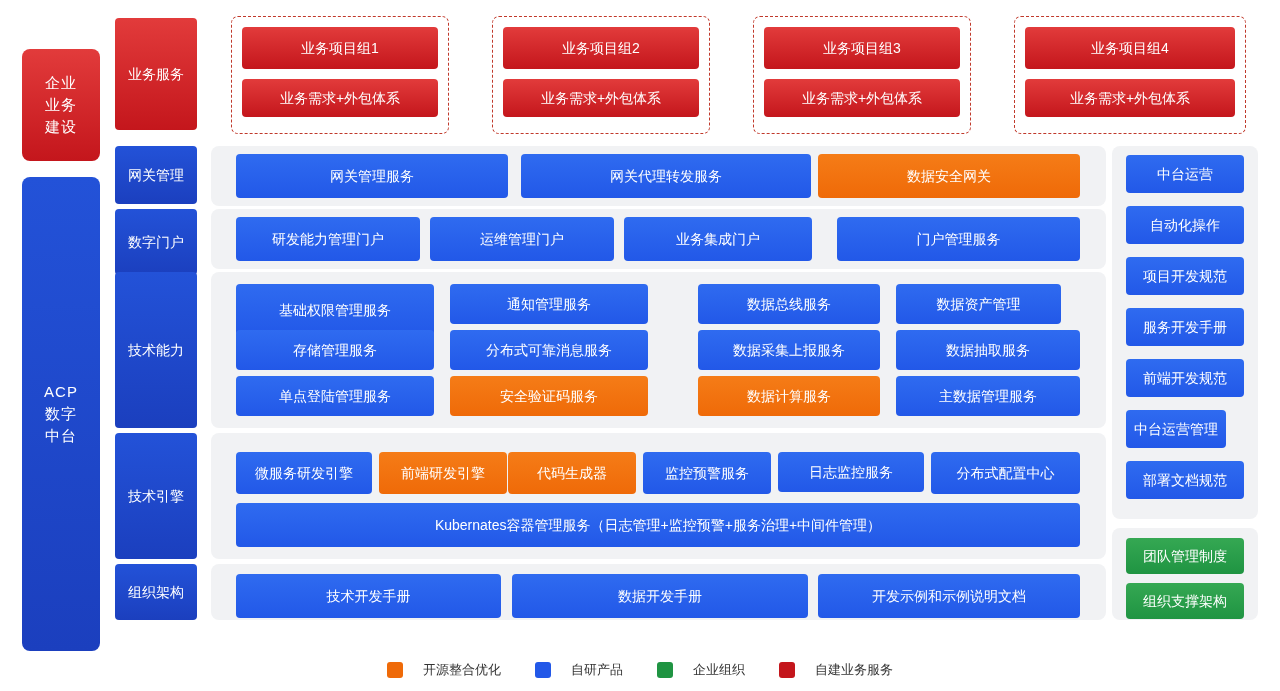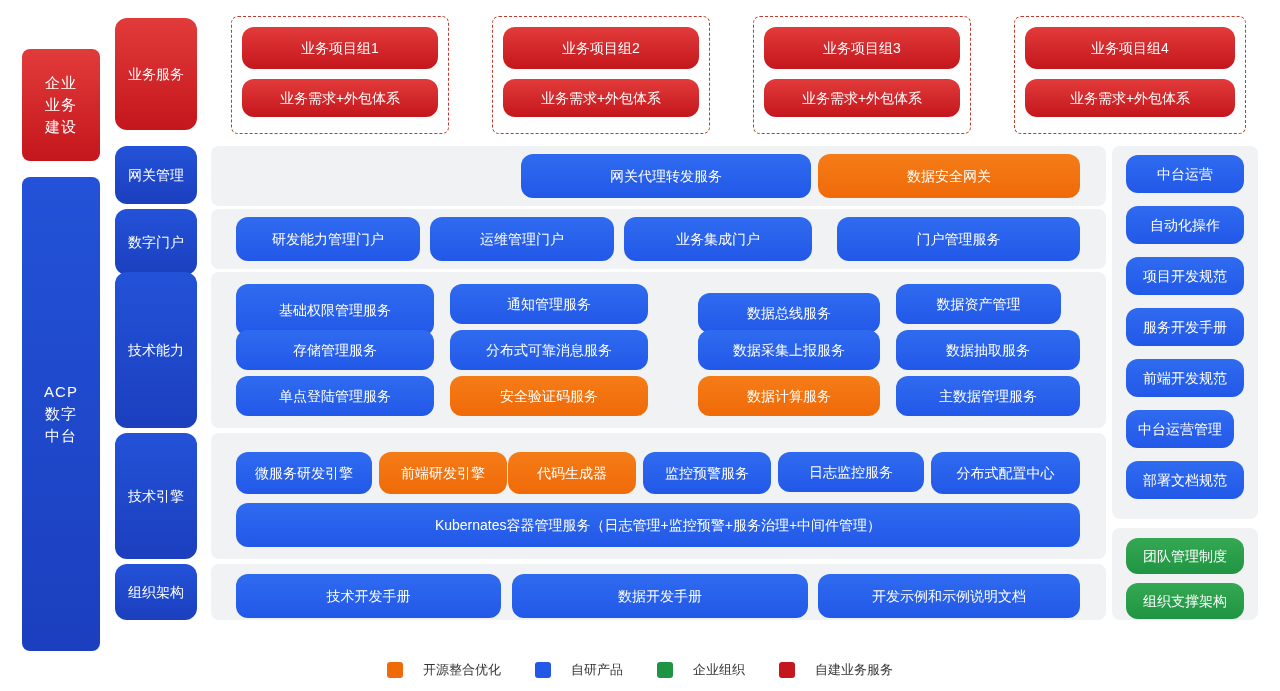--- a/index.html
+++ b/index.html
@@ -16,21 +16,21 @@
     width: 1280px;
     height: 691px;
   }
 
   
   .card {
     display: flex;
     align-items: center;
     justify-content: center;
     text-align: center;
-    border-radius: 12px;
+    border-radius: 4px;
     font-size: 14px;
     line-height: 1.35;
     color: #fff;
     padding: 4px 6px;
   }
   .blue   { background: linear-gradient(180deg,#2f6bf0 0%,#2258e8 100%); }
   .orange { background: linear-gradient(180deg,#f57c17 0%,#ef6a08 100%); }
   .red    { background: linear-gradient(180deg,#e23b3b 0%,#c4161c 100%); }
   .green  { background: linear-gradient(180deg,#35a853 0%,#1f9442 100%); }
   .deep   { background: linear-gradient(180deg,#2352d8 0%,#1b3fbe 100%); }
@@ -151,20 +151,23 @@
       <span>业务需求+外包体系</span>
     </div>
   </div>
 
   <div class="panel" style="left:211px; top:146px; width:895px; height:60px;"></div>
   <div class="panel" style="left:211px; top:209px; width:895px; height:60px;"></div>
   <div class="panel" style="left:211px; top:272px; width:895px; height:156px;"></div>
   <div class="panel" style="left:211px; top:433px; width:895px; height:126px;"></div>
   <div class="panel" style="left:211px; top:564px; width:895px; height:56px;"></div>
 
+  <div class="card blue abs" style="left:236px; top:154px; width:272px; height:44px;">
+    <span>网关管理服务</span>
+  </div>
   <div class="card blue abs" style="left:521px; top:154px; width:290px; height:44px;">
     <span>网关代理转发服务</span>
   </div>
   <div class="card orange abs" style="left:818px; top:154px; width:262px; height:44px;">
     <span>数据安全网关</span>
   </div>
 
   <div class="card blue abs" style="left:236px; top:217px; width:184px; height:44px;">
     <span>研发能力管理门户</span>
   </div>
@@ -190,21 +193,21 @@
   <div class="card blue abs" style="left:450px; top:330px; width:198px; height:40px;">
     <span>分布式可靠消息服务</span>
   </div>
   <div class="card blue abs" style="left:236px; top:376px; width:198px; height:40px;">
     <span>单点登陆管理服务</span>
   </div>
   <div class="card orange abs" style="left:450px; top:376px; width:198px; height:40px;">
     <span>安全验证码服务</span>
   </div>
 
-  <div class="card blue abs" style="left:698px; top:284px; width:182px; height:40px;margin-top:9px;">
+  <div class="card blue abs" style="left:698px; top:284px; width:182px; height:40px;">
     <span>数据总线服务</span>
   </div>
   <div class="card blue abs" style="left:896px; top:284px; width:165px; height:40px;">
     <span>数据资产管理</span>
   </div>
   <div class="card blue abs" style="left:698px; top:330px; width:182px; height:40px;">
     <span>数据采集上报服务</span>
   </div>
   <div class="card blue abs" style="left:896px; top:330px; width:184px; height:40px;">
     <span>数据抽取服务</span>
@@ -259,21 +262,21 @@
   </div>
   <div class="card blue abs" style="left:1126px; top:257px; width:118px; height:38px;">
     <span>项目开发规范</span>
   </div>
   <div class="card blue abs" style="left:1126px; top:308px; width:118px; height:38px;">
     <span>服务开发手册</span>
   </div>
   <div class="card blue abs" style="left:1126px; top:359px; width:118px; height:38px;">
     <span>前端开发规范</span>
   </div>
-  <div class="card blue abs" style="left:1126px; top:410px; width:108px; height:38px;">
+  <div class="card blue abs" style="left:1126px; top:410px; width:100px; height:38px;">
     <span>中台运营管理</span>
   </div>
   <div class="card green abs" style="left:1126px; top:538px; width:118px; height:36px;">
     <span>团队管理制度</span>
   </div>
 
   <div class="card blue abs" style="left:1126px; top:461px; width:118px; height:38px;">
     <span>部署文档规范</span>
   </div>
   <div class="card green abs" style="left:1126px; top:583px; width:118px; height:36px;">

